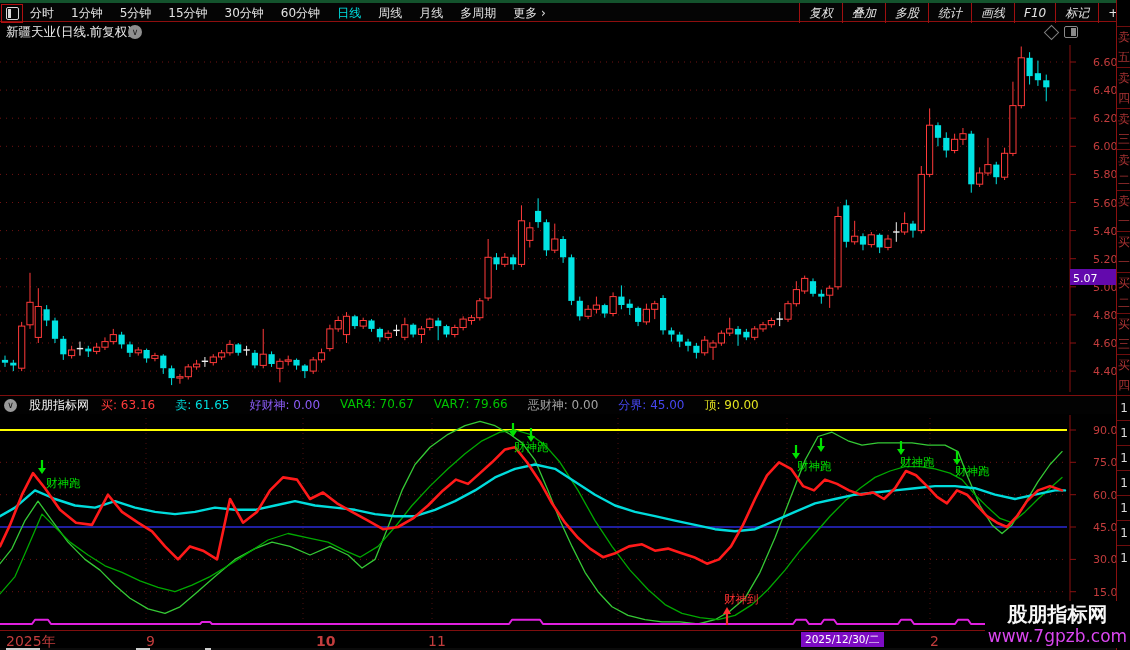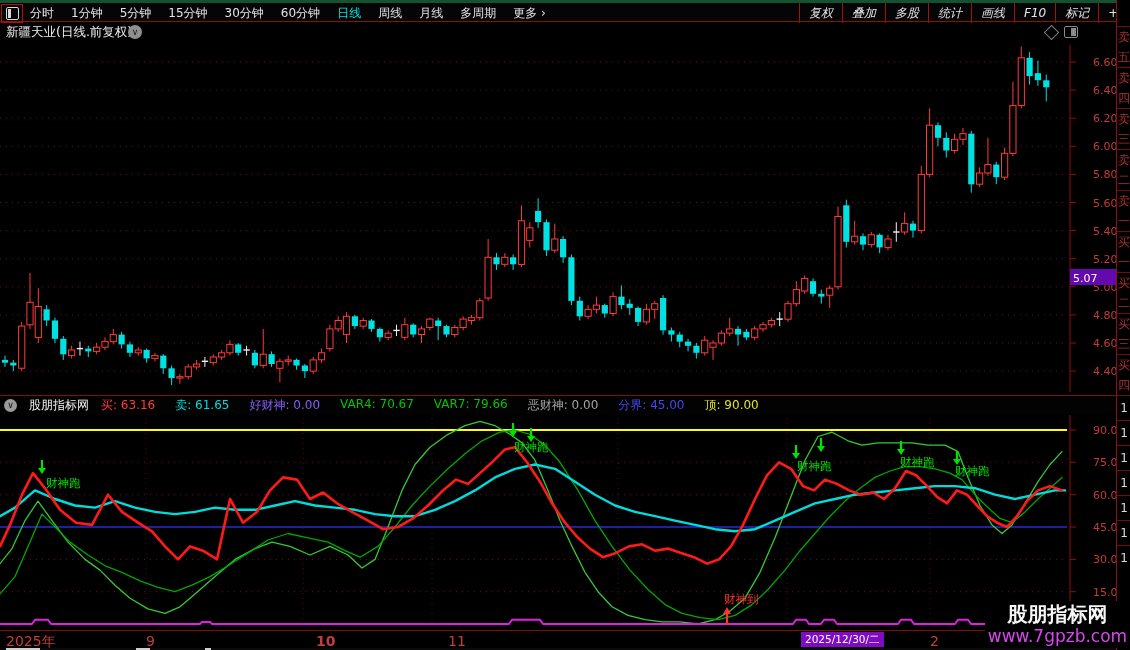--- a/index.html
+++ b/index.html
@@ -754,21 +754,21 @@
         <span class="ind-field" style="color: rgb(70, 70, 240);">分界: 45.00</span>
         <span class="ind-field" style="color: rgb(226, 226, 32);">顶: 90.00</span>
       </span>
   </div>
 
   <div class="bot-axis" id="bot-axis">
     <span class="date-badge" id="date-badge" style="left: 801px;">2025/12/30/二</span>
   <span class="bot-label" style="left: 6px;">2025年</span>
       <span class="bot-label" style="left: 146px;">9</span>
       <span class="bot-label" style="left: 316px; font-weight: bold;">10</span>
-      <span class="bot-label" style="left: 448px;">11</span>
+      <span class="bot-label" style="left: 428px;">11</span>
       <span class="bot-label" style="left: 618px; margin-top: 40px;">12</span>
       <span class="bot-label" style="left: 930px;">2</span>
     </div>
 
   <div class="sidebar" id="sidebar">
       <div class="sb-char sb-sep" style="margin-top: 26px;">卖</div>
       <div class="sb-char" style="margin-top: 0px;">五</div>
       <div class="sb-char sb-sep" style="margin-top: 0px;">卖</div>
       <div class="sb-char" style="margin-top: 0px;">四</div>
       <div class="sb-char sb-sep" style="margin-top: 0px;">卖</div>

